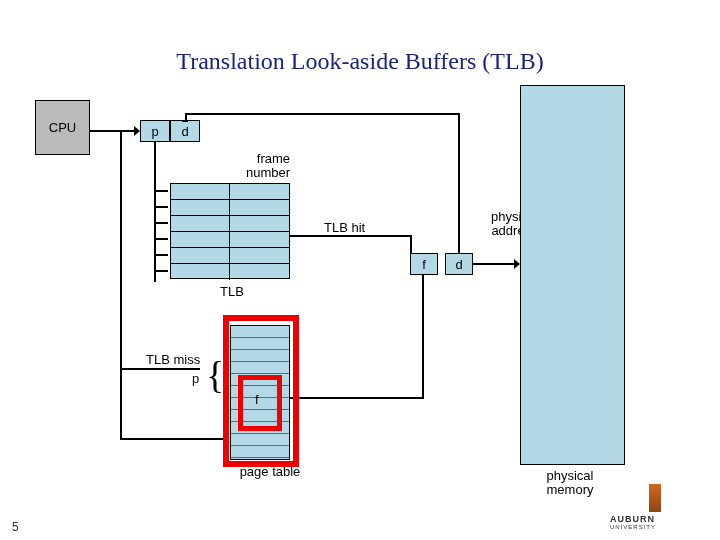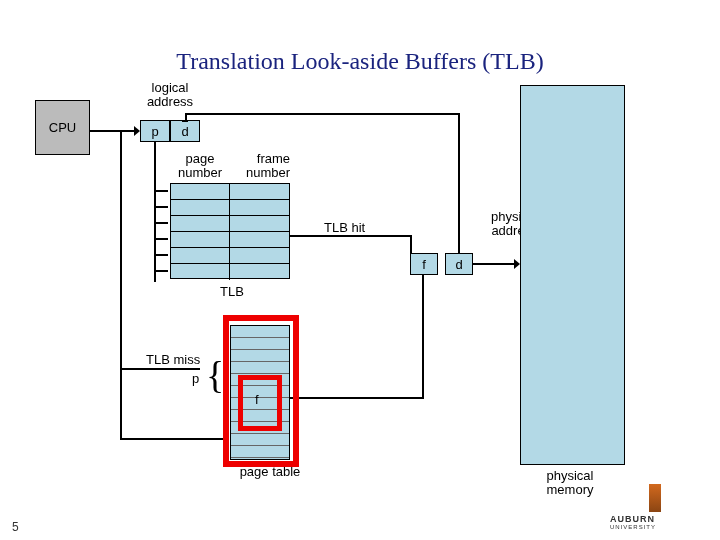--- a/index.html
+++ b/index.html
@@ -48,32 +48,30 @@
   <br>
   <span>Translation Look-aside Buffers (TLB)</span>
 </div>
 
 <div class="diagram">
 
   <div class="box cpu">
       <span>CPU</span>
     </div>
 
-  <div class="lbl logical-lbl">logical address</div>
   <div class="box la-p">
       <span>p</span>
     </div>
   <div class="box la-d">
       <span>d</span>
     </div>
 
   <div class="arrow-line" style="left:60px;top:55px;width:48px;height:2px;"></div>
   <div class="arrow-head" style="left:104px;top:51px;border-left:6px solid #000;border-top:5px solid transparent;border-bottom:5px solid transparent;"></div>
 
-  <div class="lbl page-num-lbl">page number</div>
   <div class="lbl frame-num-lbl">frame number</div>
 
   <div class="tlb-table">
     <div class="tlb-row">
         <div class="tlb-cell"></div>
         <div class="tlb-cell"></div>
       </div>
     <div class="tlb-row">
         <div class="tlb-cell"></div>
         <div class="tlb-cell"></div>

